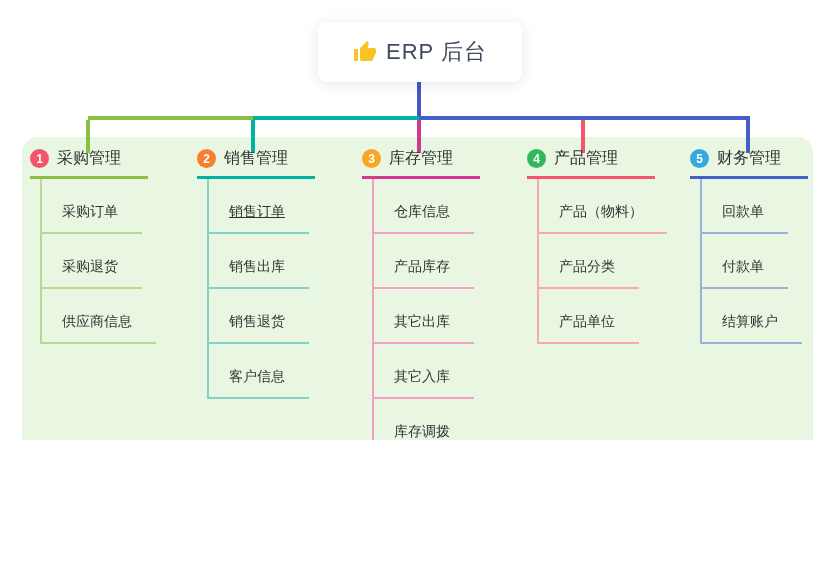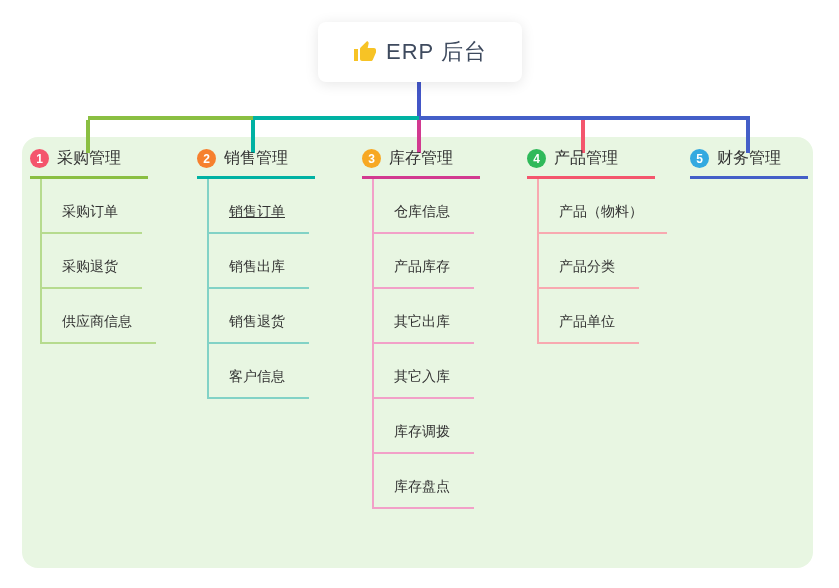--- a/index.html
+++ b/index.html
@@ -1,17 +1,17 @@
 <!DOCTYPE html>
 <html><head>
 <meta charset="utf-8">
 <style>
   html,body{margin:0;padding:0;background:#ffffff;}
   .canvas{
-    position:relative;width:839px;height:588px;overflow:hidden;
+    position:relative;width:839px;height:440px;overflow:hidden;
     font-family:"Liberation Sans","DejaVu Sans",sans-serif;
     background:#ffffff;
   }
   .panel{
     position:absolute;left:22px;top:137px;width:791px;height:431px;
     border-radius:16px;
   }
   .root-card{
     position:absolute;left:318px;top:22px;width:204px;height:60px;
     background:#ffffff;border-radius:8px;
@@ -150,16 +150,27 @@
           <div class="child">
             <span class="child-label" style="border-bottom: 2px solid rgb(248, 169, 176);">产品单位</span>
           </div>
         </div>
       </div>
       <div class="branch" style="left: 690px; top: 148px;">
         <div class="branch-header" style="width: 118px; border-bottom: 3px solid rgb(68, 95, 200);">
           <span class="badge" style="background: rgb(51, 169, 224);">5</span>
           <span class="branch-label">财务管理</span>
         </div>
+        <div class="children" style="border-left: 2px solid rgb(156, 176, 222);">
+          <div class="child">
+            <span class="child-label" style="border-bottom: 2px solid rgb(156, 176, 222);">回款单</span>
+          </div>
+          <div class="child">
+            <span class="child-label" style="border-bottom: 2px solid rgb(156, 176, 222);">付款单</span>
+          </div>
+          <div class="child">
+            <span class="child-label" style="border-bottom: 2px solid rgb(156, 176, 222);">结算账户</span>
+          </div>
+        </div>
       </div>
     </div>
 
 </div>
 
 </body></html>

